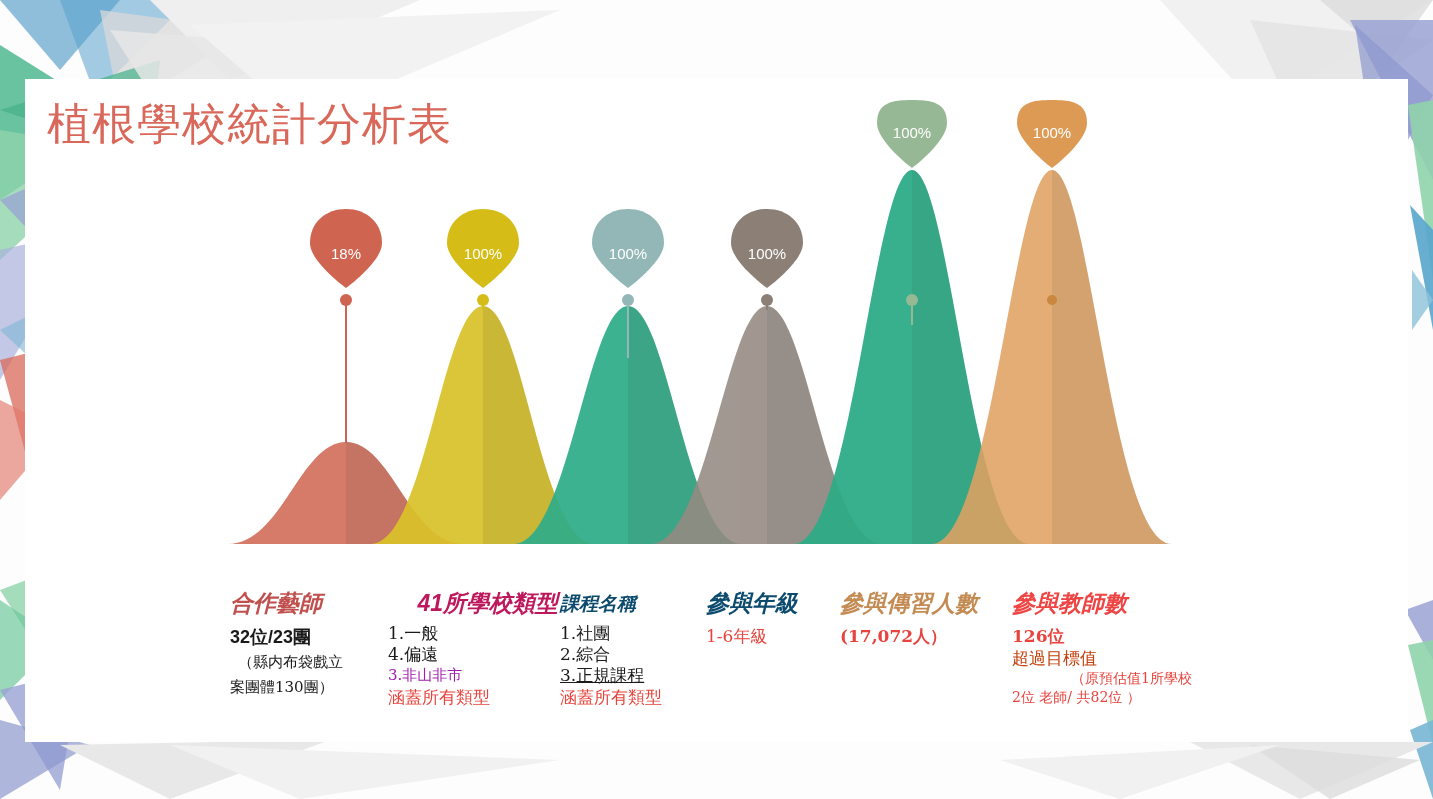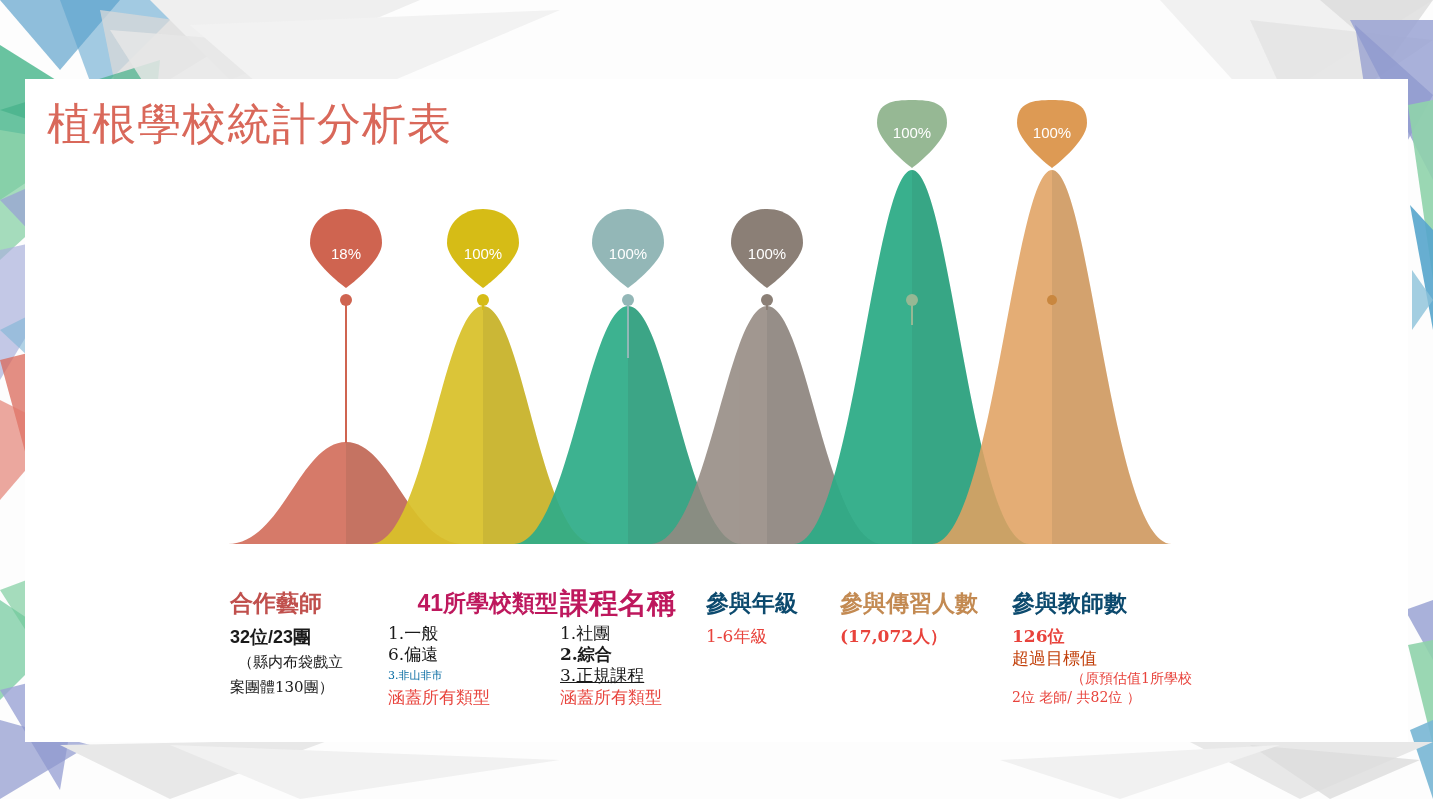--- a/index.html
+++ b/index.html
@@ -42,20 +42,21 @@
     pointer-events:none;
   }
 
   
   #legend{position:absolute;left:0;top:0;width:1433px;height:799px;}
   .col{position:absolute;}
   .col-head{
     font-family:"DejaVu Serif","Liberation Serif",serif;
     font-weight:bold;
     white-space:nowrap;
+    font-style:italic;
   }
   .col-body{
     font-family:"DejaVu Serif","Liberation Serif",serif;
     white-space:nowrap;
   }
   .ln{white-space:nowrap;}
   .b{font-weight:bold;}
   .sans{font-family:"Liberation Sans","DejaVu Sans",sans-serif;}
 </style>
 </head>
@@ -215,52 +216,52 @@
         <div class="ln b sans" style="font-size:18px;color:#1a1a1a;line-height:25px;">32位/23團</div>
         <div class="ln" style="font-size:15px;color:#1a1a1a;line-height:25px;padding-left:8px;">（縣内布袋戲立</div>
         <div class="ln" style="font-size:15px;color:#1a1a1a;line-height:25px;">案團體130團）</div>
       </div>
     </div>
 
     <div class="col" style="left:388px;top:588px;width:170px;">
       <div class="col-head sans" style="font-size:23px;color:#be185d;line-height:30px;font-weight:bold;text-align:right;">41所學校類型</div>
       <div class="col-body" style="margin-top:5px;">
         <div class="ln" style="font-size:17px;color:#1a1a1a;line-height:21px;">1.一般</div>
-        <div class="ln" style="font-size:17px;color:#1a1a1a;line-height:21px;">6.偏遠</div>
-        <div class="ln" style="font-size:11px;color:#0369a1;line-height:21px;">3.非山非市</div>
+        <div class="ln" style="font-size:17px;color:#1a1a1a;line-height:21px;">4.偏遠</div>
+        <div class="ln" style="font-size:15px;color:#a21caf;line-height:21px;">3.非山非市</div>
         <div class="ln" style="font-size:17px;color:#e8433c;line-height:23px;">涵蓋所有類型</div>
       </div>
     </div>
 
     <div class="col" style="left:560px;top:588px;width:150px;">
-      <div class="col-head" style="font-size:29px;color:#be185d;line-height:30px;">課程名稱</div>
+      <div class="col-head" style="font-size:19px;color:#0c4a6e;line-height:30px;">課程名稱</div>
       <div class="col-body" style="margin-top:5px;">
         <div class="ln" style="font-size:17px;color:#1a1a1a;line-height:21px;">1.社團</div>
-        <div class="ln" style="font-size:17px;color:#1a1a1a;line-height:21px;font-weight:bold;">2.綜合</div>
+        <div class="ln" style="font-size:17px;color:#1a1a1a;line-height:21px;">2.綜合</div>
         <div class="ln" style="font-size:17px;color:#1a1a1a;line-height:21px;text-decoration:underline;">3.正規課程</div>
         <div class="ln" style="font-size:17px;color:#e8433c;line-height:23px;">涵蓋所有類型</div>
       </div>
     </div>
 
     <div class="col" style="left:706px;top:588px;width:130px;">
       <div class="col-head" style="font-size:23px;color:#0c4a6e;line-height:30px;">參與年級</div>
       <div class="col-body" style="margin-top:7px;">
         <div class="ln" style="font-size:17px;color:#e8433c;line-height:23px;">1-6年級</div>
       </div>
     </div>
 
     <div class="col" style="left:840px;top:588px;width:170px;">
       <div class="col-head" style="font-size:23px;color:#c38a52;line-height:30px;">參與傳習人數</div>
       <div class="col-body" style="margin-top:7px;">
         <div class="ln b" style="font-size:17px;color:#e8433c;line-height:23px;">(17,072人）</div>
       </div>
     </div>
 
     <div class="col" style="left:1012px;top:588px;width:180px;">
-      <div class="col-head" style="font-size:23px;color:#0c4a6e;line-height:30px;">參與教師數</div>
+      <div class="col-head" style="font-size:23px;color:#ef4444;line-height:30px;">參與教師數</div>
       <div class="col-body" style="margin-top:7px;">
         <div class="ln b" style="font-size:17px;color:#e8433c;line-height:22px;">126位</div>
         <div class="ln" style="font-size:17px;color:#c2410c;line-height:22px;">超過目標值</div>
         <div class="ln" style="font-size:14px;color:#e8433c;line-height:19px;padding-left:6px;text-align:right;">（原預估值1所學校</div>
         <div class="ln" style="font-size:14px;color:#e8433c;line-height:19px;">2位 老師/ 共82位 ）</div>
       </div>
     </div>
 
   </div>
 

